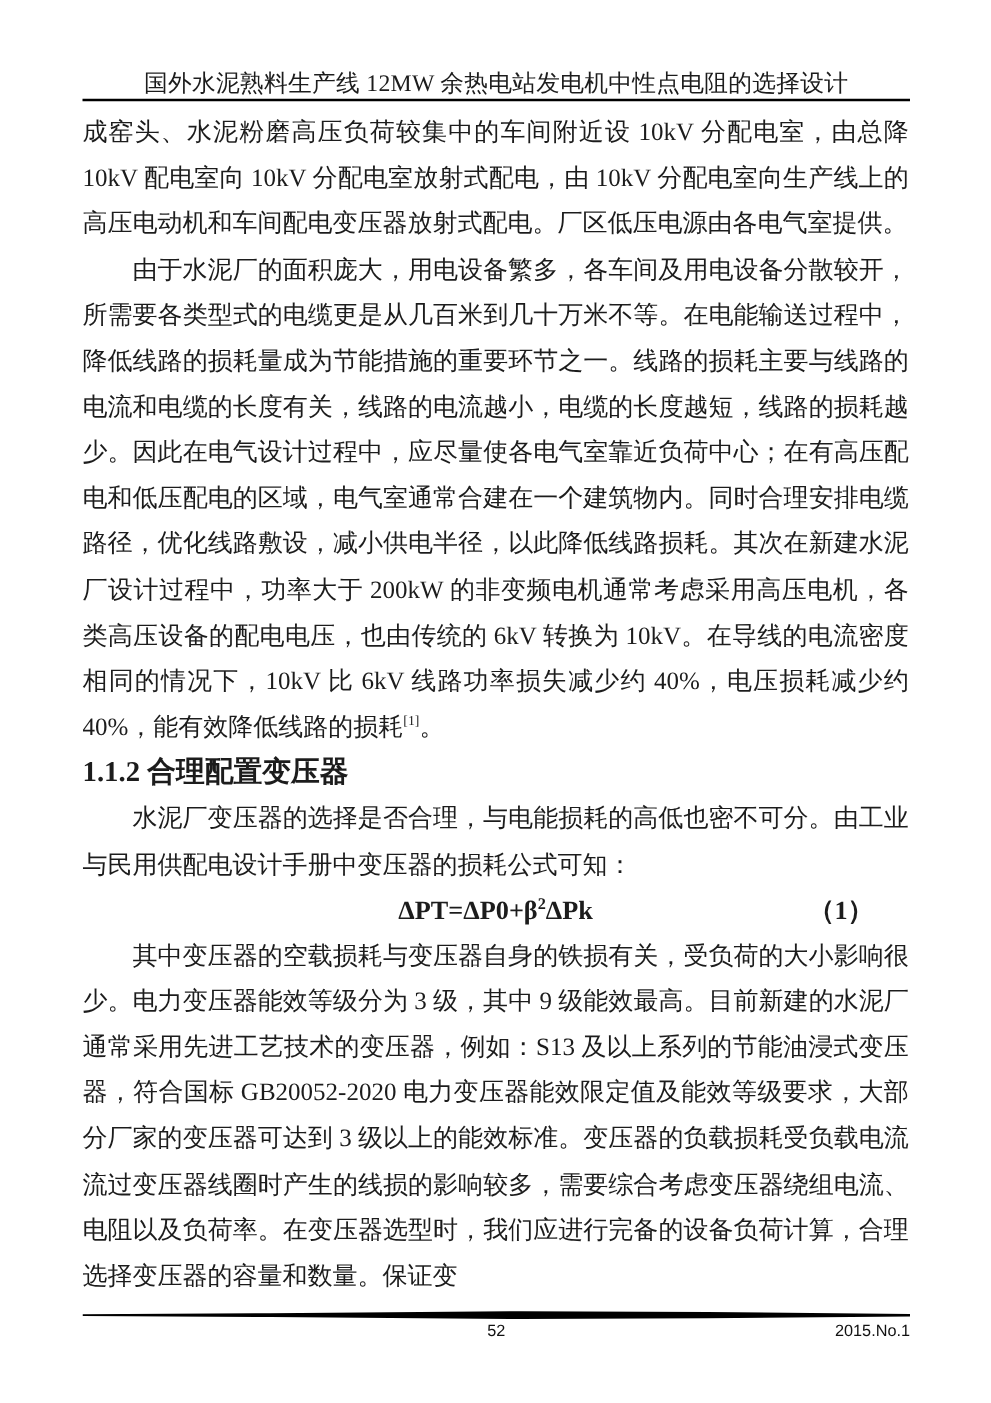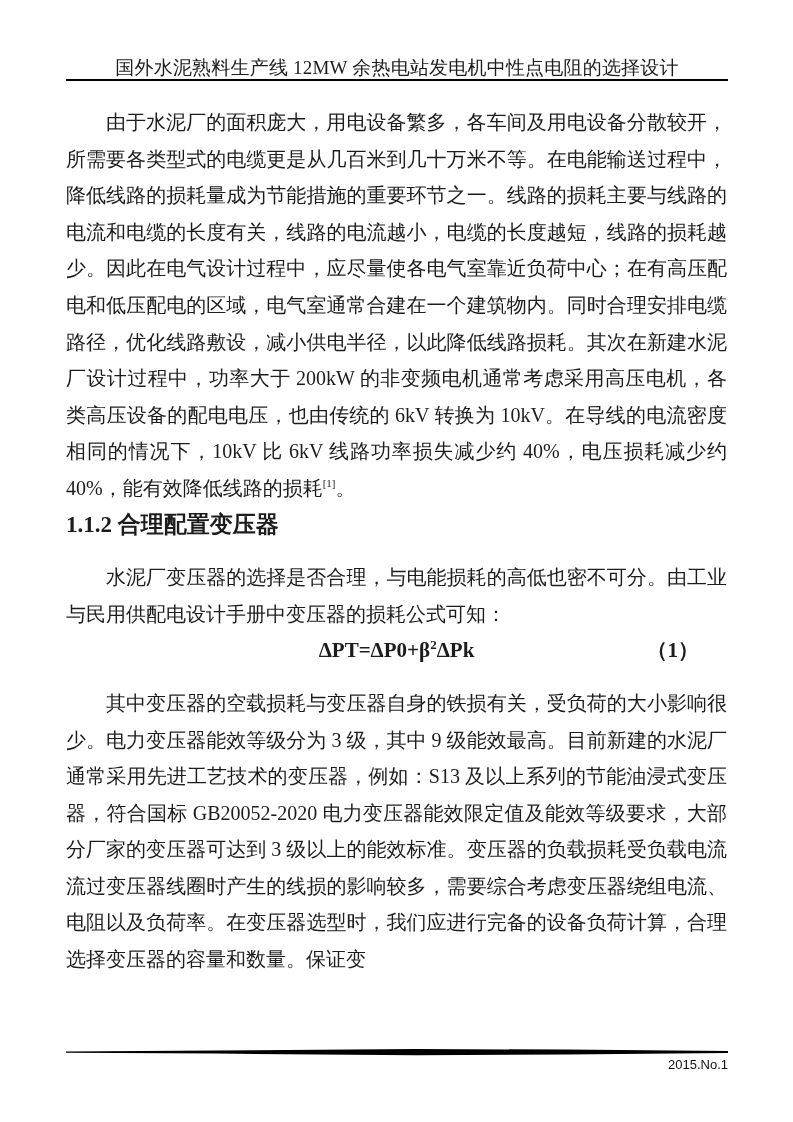--- a/index.html
+++ b/index.html
@@ -44,21 +44,20 @@
     font-size: 20px;
     line-height: 36.6px;
     text-align: justify;
     overflow: hidden;
   }
   .para {
     margin: 0;
   }
   .para.indent {
     text-indent: 2em;
-    margin-top: 16px;
   }
   .citation-sup {
     font-size: 11px;
     vertical-align: super;
     line-height: 0;
   }
   .section-heading {
     margin: 0;
     font-size: 23px;
     font-weight: bold;
@@ -124,20 +123,21 @@
 
 <div class="page">
 
   <div class="page-header">
     <div class="journal-title">国外水泥熟料生产线 12MW 余热电站发电机中性点电阻的选择设计</div>
     <div class="header-rule"></div>
   </div>
 
   <div class="content">
 
+    <p class="para">成窑头、水泥粉磨高压负荷较集中的车间附近设 10kV 分配电室，由总降 10kV 配电室向 10kV 分配电室放射式配电，由 10kV 分配电室向生产线上的高压电动机和车间配电变压器放射式配电。厂区低压电源由各电气室提供。</p>
 
     <p class="para indent"><span>由于水泥厂的面积庞大，用电设备繁多，各车间及用电设备分散较开，所需要各类型式的电缆更是从几百米到几十万米不等。在电能输送过程中，降低线路的损耗量成为节能措施的重要环节之一。线路的损耗主要与线路的电流和电缆的长度有关，线路的电流越小，电缆的长度越短，线路的损耗越少。因此在电气设计过程中，应尽量使各电气室靠近负荷中心；在有高压配电和低压配电的区域，电气室通常合建在一个建筑物内。同时合理安排电缆路径，优化线路敷设，减小供电半径，以此降低线路损耗。其次在新建水泥厂设计过程中，功率大于 200kW 的非变频电机通常考虑采用高压电机，各类高压设备的配电电压，也由传统的 6kV 转换为 10kV。在导线的电流密度相同的情况下，10kV 比 6kV 线路功率损失减少约 40%，电压损耗减少约 40%，能有效降低线路的损耗</span><sup class="citation-sup">[1]</sup><span>。</span></p>
 
     <h3 class="section-heading">1.1.2 合理配置变压器</h3>
 
     <p class="para indent">水泥厂变压器的选择是否合理，与电能损耗的高低也密不可分。由工业与民用供配电设计手册中变压器的损耗公式可知：</p>
 
     <div class="formula-row">
       <span class="formula-expression"><span>ΔPT=ΔP0+β</span><sup class="formula-sup">2</sup><span>ΔPk</span></span>
       <span class="equation-number">（1）</span>
@@ -145,17 +145,18 @@
 
 
     <p class="para indent">其中变压器的空载损耗与变压器自身的铁损有关，受负荷的大小影响很少。电力变压器能效等级分为 3 级，其中 9 级能效最高。目前新建的水泥厂通常采用先进工艺技术的变压器，例如：S13 及以上系列的节能油浸式变压器，符合国标 GB20052-2020 电力变压器能效限定值及能效等级要求，大部分厂家的变压器可达到 3 级以上的能效标准。变压器的负载损耗受负载电流流过变压器线圈时产生的线损的影响较多，需要综合考虑变压器绕组电流、电阻以及负荷率。在变压器选型时，我们应进行完备的设备负荷计算，合理选择变压器的容量和数量。保证变</p>
   </div>
 
   <div class="page-footer">
     <svg class="footer-bar" viewBox="0 0 662 9" preserveAspectRatio="none" aria-hidden="true">
       <polygon fill="#000000" points="0,3.4 150,2.5 350,1.0 500,1.6 662,3.1 662,5.1 500,6.6 350,7.2 150,5.6 0,4.8"></polygon>
     </svg>
     <div class="footer-line">
+      <span class="page-number">52</span>
       <span class="issue-label">2015.No.1</span>
     </div>
   </div>
 
 </div>
 
 </body></html>

